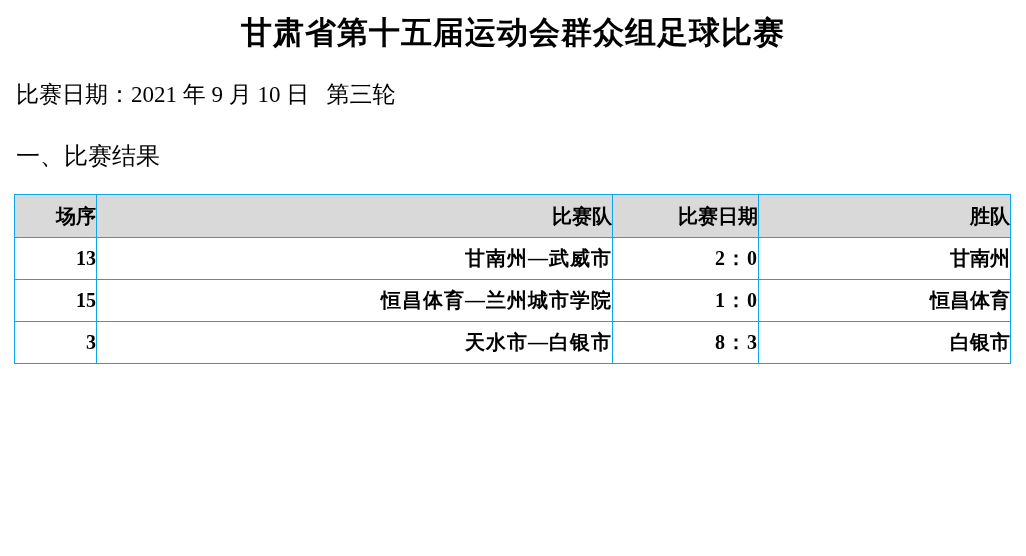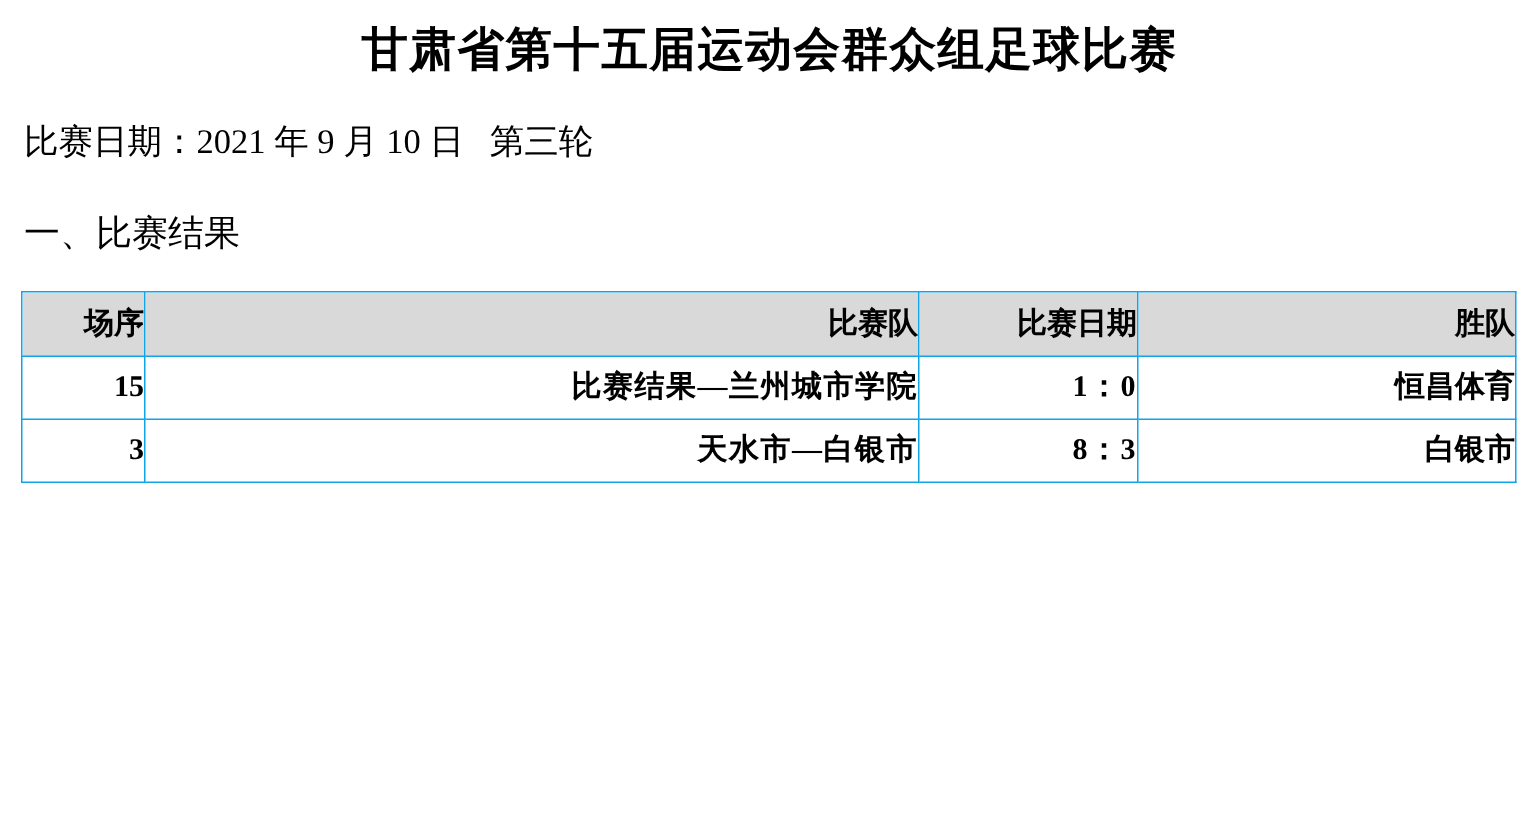--- a/index.html
+++ b/index.html
@@ -101,22 +101,28 @@
     <thead>
       <tr>
         <th class="order">场序</th>
         <th class="teams">比赛队</th>
         <th class="score">比赛日期</th>
         <th class="winner">胜队</th>
       </tr>
     </thead>
     <tbody>
       <tr>
+        <td class="order">13</td>
+        <td class="teams">甘南州—武威市</td>
+        <td class="score">2：0</td>
+        <td class="winner">甘南州</td>
+      </tr>
+      <tr>
         <td class="order">15</td>
-        <td class="teams">比赛结果—兰州城市学院</td>
+        <td class="teams">恒昌体育—兰州城市学院</td>
         <td class="score">1：0</td>
         <td class="winner">恒昌体育</td>
       </tr>
       <tr>
         <td class="order">3</td>
         <td class="teams">天水市—白银市</td>
         <td class="score">8：3</td>
         <td class="winner">白银市</td>
       </tr>
     </tbody>

